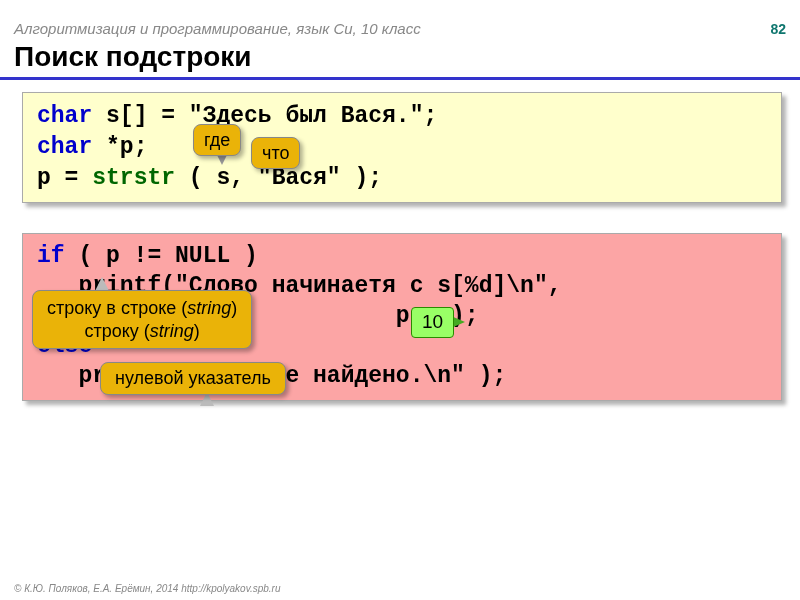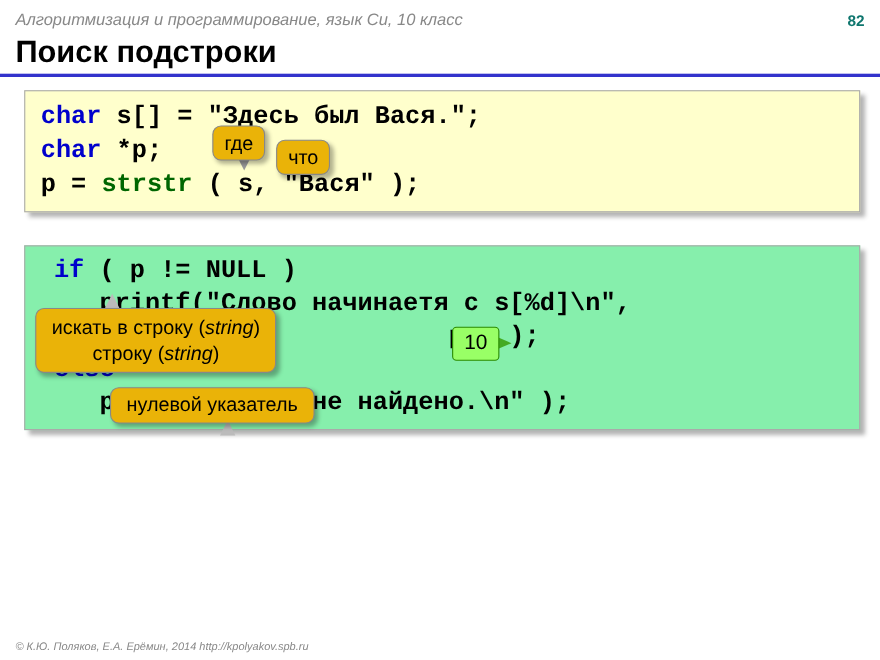--- a/index.html
+++ b/index.html
@@ -7,21 +7,21 @@
     margin: 0;
     padding: 0;
     width: 800px;
     height: 600px;
     background: #fff;
     font-family: Arial, sans-serif;
     position: relative;
     overflow: hidden;
   }
   .header {
-    padding: 10px 14px 2px 14px;
+    padding: 20px 14px 2px 14px;
     display: flex;
     justify-content: space-between;
     align-items: center;
   }
   .header-title {
     font-style: italic;
     color: #888;
     font-size: 15px;
   }
   .page-num {
@@ -44,24 +44,24 @@
     box-shadow: 4px 4px 4px rgba(0,0,0,0.3);
     padding: 8px 14px;
     font-family: "Courier New", monospace;
     font-size: 23px;
     font-weight: bold;
     line-height: 1.35;
     position: relative;
   }
   .code-box2 {
     margin: 30px 18px 0 22px;
-    background: #86efac;
+    background: #fca5a5;
     border: 1px solid #aaa;
     box-shadow: 4px 4px 4px rgba(0,0,0,0.3);
-    padding: 8px 26px;
+    padding: 8px 14px;
     font-family: "Courier New", monospace;
     font-size: 23px;
     font-weight: bold;
     line-height: 1.3;
     position: relative;
   }
   .kw { color: #0000cc; }
   .fn { color: #006600; }
   .callout {
     position: absolute;
@@ -171,21 +171,21 @@
     <div><span>p = </span><span class="fn">strstr</span><span> ( s, "Вася" );</span></div>
 
     <div class="callout callout-gde">где</div>
     <div class="pointer pt-gde"></div>
     <div class="callout callout-chto">что</div>
     <div class="pointer pt-chto"></div>
   </div>
 
   <div class="pt-search"></div>
   <div class="callout callout-search">
-    <span>искать в строку (</span><span class="italic">string</span><span>)</span><br>
+    <span>строку в строке (</span><span class="italic">string</span><span>)</span><br>
     <span>строку (</span><span class="italic">string</span><span>)</span>
   </div>
 
   <div class="pt-null"></div>
   <div class="callout callout-null">нулевой указатель</div>
 
   <div class="code-box2">
     <div><span class="kw">if</span><span> ( p != NULL )</span></div>
     <div style="white-space: pre;">   printf("Слово начинаетя с s[%d]\n",</div>
     <div style="white-space: pre;">                          p-s );</div>

